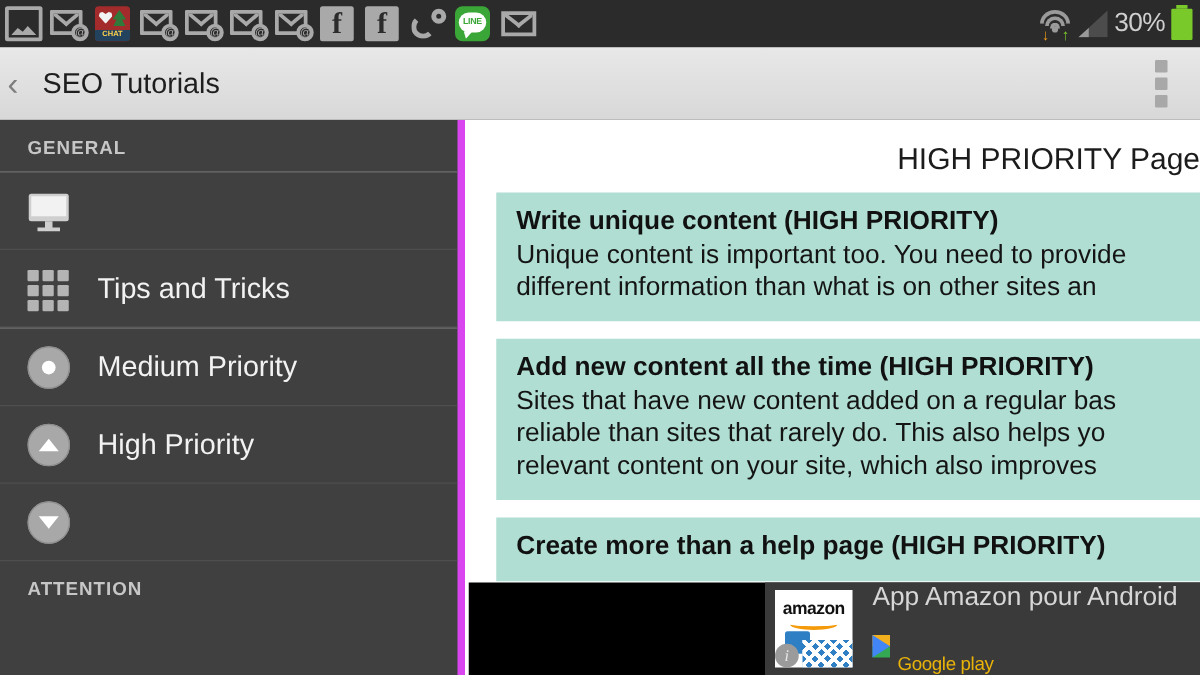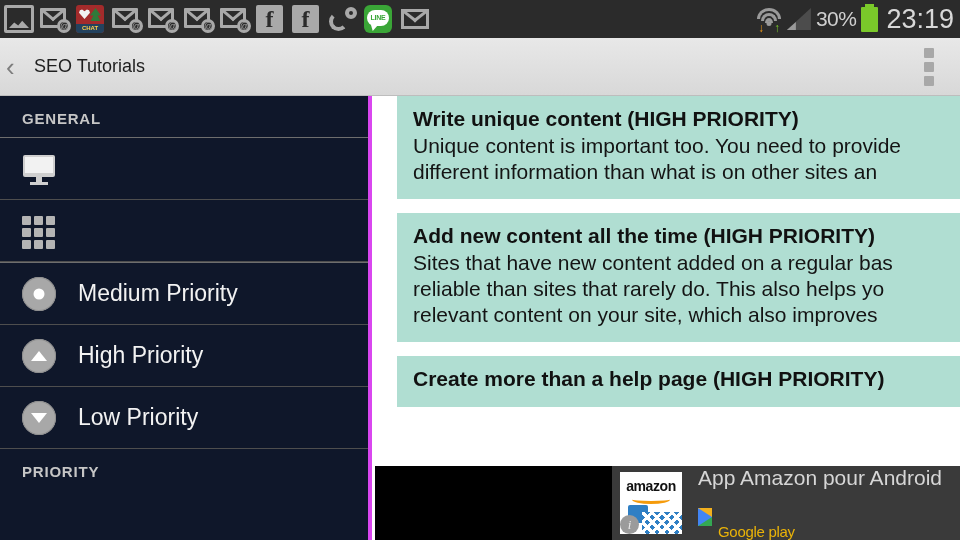--- a/index.html
+++ b/index.html
@@ -166,33 +166,33 @@
   #app-icon .screw:after{
     content:""; position:absolute; right:-9px; top:-1px; width:12px; height:7px;
     background:#dcdcdc; border:1px solid #9b9b9b; border-radius:2px;
   }
   #app-icon .seo-badge{
     position:absolute; left:6px; bottom:-2px; width:46px; height:16px;
     background:#3a3a3a; color:#ffffff; font-family:"Liberation Serif", serif;
     font-size:11px; text-align:center; line-height:16px; letter-spacing:0.5px;
   }
   #app-title{
-    font-size:18px; color:#1e1e1e; margin-left:12px; white-space:nowrap;
+    font-size:23px; color:#1e1e1e; margin-left:12px; white-space:nowrap;
   }
   #overflow-btn{
     margin-left:auto; margin-right:22px; width:18px; height:46px;
     display:flex; flex-direction:column; justify-content:center; align-items:center; gap:4px;
   }
   #overflow-btn i{ width:10px; height:10px; background:#a8a8a8; display:block; border-radius:1px;}
 
   
   #drawer{
     position:absolute; top:96px; left:0; width:372px; height:444px;
-    background:#0f172a; overflow:hidden;
-    border-right:4px solid #d946ef;
+    background:#404040; overflow:hidden;
+    border-right:6px solid #d946ef;
   }
   .drawer-section{
     color:#c6c6c6; font-size:15px; font-weight:bold; letter-spacing:0.8px;
     padding:14px 0 10px 22px;
   }
   .drawer-sep{ height:1px; background:#6e6e6e; }
   .drawer-item{
     height:62px; display:flex; align-items:center; padding-left:22px;
     border-bottom:1px solid #4e4e4e;
   }
@@ -337,21 +337,20 @@
         <div class="dot"></div>
       <div class="ar ar-d">↓</div>
         <div class="ar ar-u">↑</div>
     </div>
     <div class="ic-signal">
       <div class="full"></div>
         <div class="on"></div>
     </div>
     <div class="pct">30%</div>
     <div class="ic-batt"></div>
-    <div class="clock">23:19</div>
   </div>
 </div>
 
 <div id="action-bar">
   <div id="up-caret">‹</div>
 
 
   <div id="app-title">SEO Tutorials</div>
 
   <div id="overflow-btn">
@@ -379,43 +378,44 @@
       <span></span>
         <span></span>
         <span></span>
       <span></span>
         <span></span>
         <span></span>
       <span></span>
         <span></span>
         <span></span>
     </div>
+    <div class="label">Tips and Tricks</div>
   </div>
 
   <div class="drawer-sep"></div>
 
   <div class="drawer-item">
     <div class="ic-prio mid"></div>
     <div class="label">Medium Priority</div>
   </div>
 
   <div class="drawer-item">
     <div class="ic-prio up"></div>
     <div class="label">High Priority</div>
   </div>
 
   <div class="drawer-item">
     <div class="ic-prio down"></div>
-    <div class="label">Low Priority</div>
-  </div>
-
-  <div class="drawer-section">PRIORITY</div>
+  </div>
+
+  <div class="drawer-section">ATTENTION</div>
 </div>
 
 <div id="content">
+  <div id="page-heading">HIGH PRIORITY Page</div>
 
   <div class="card">
     <div class="c-title">Write unique content (HIGH PRIORITY)</div>
     <div class="c-body">Unique content is important too. You need to provide
 different information than what is on other sites an</div>
   </div>
 
   <div class="card">
     <div class="c-title">Add new content all the time (HIGH PRIORITY)</div>
     <div class="c-body">Sites that have new content added on a regular bas

